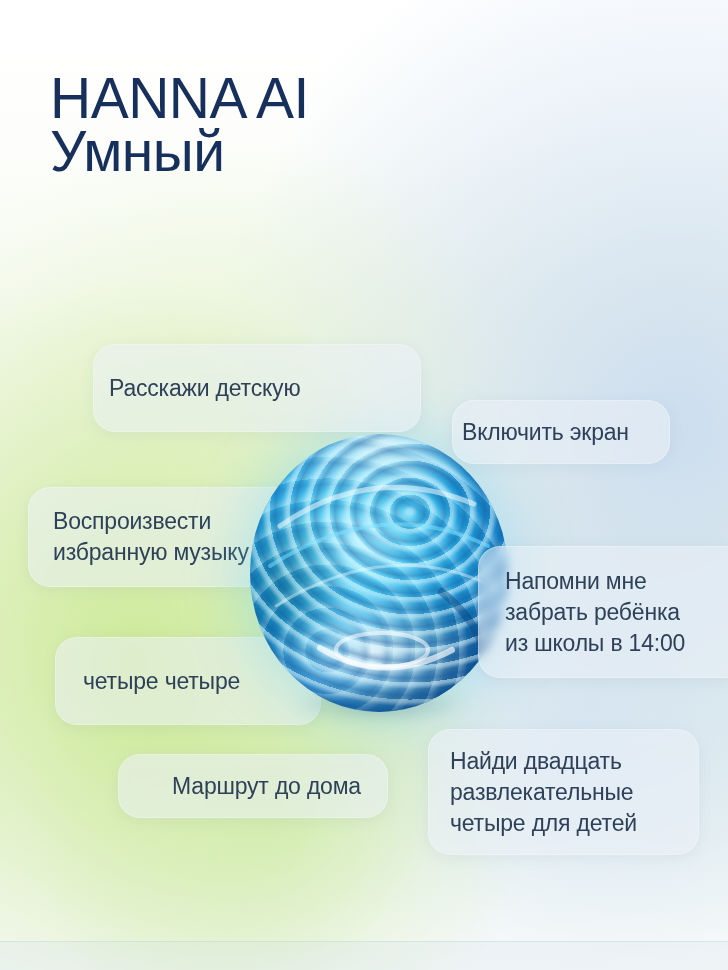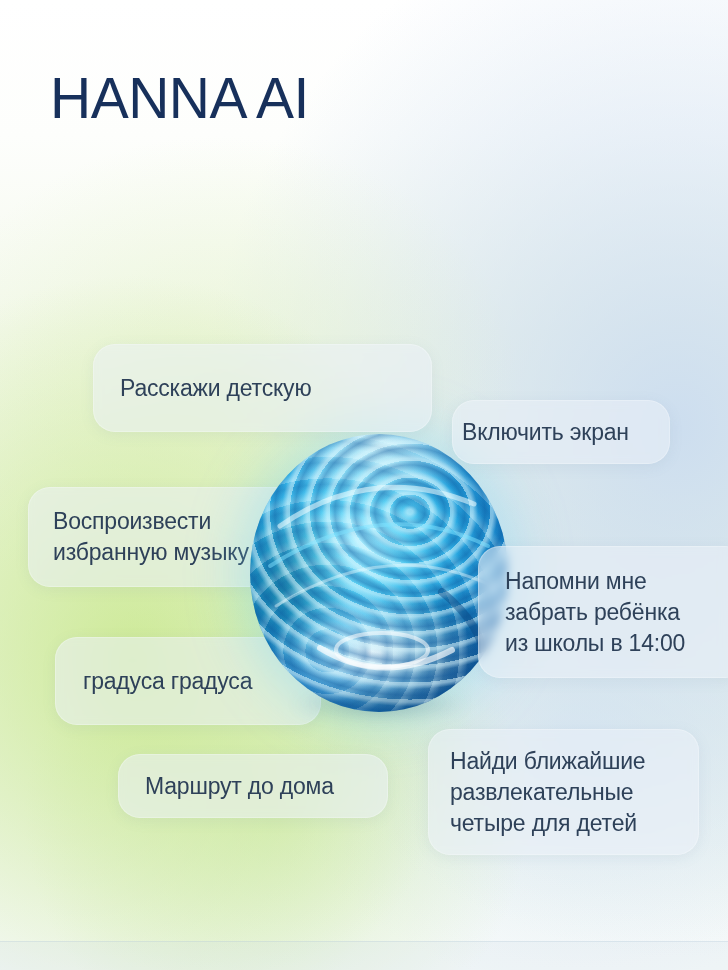--- a/index.html
+++ b/index.html
@@ -51,40 +51,41 @@
   }
   
   .bubble{
     position:absolute;display:flex;flex-direction:column;justify-content:center;
     border-radius:22px;background:rgba(235,241,247,0.55);
     box-shadow:0 3px 14px rgba(110,140,165,0.10), inset 0 0 0 1px rgba(255,255,255,0.25);
     -webkit-backdrop-filter:blur(5px);backdrop-filter:blur(5px);
     color:#2e4159;font-size:23px;line-height:31px;letter-spacing:-0.2px;
   }
   .bubble span{display:block;white-space:nowrap;}
-  #b-story   {left:93px;  top:344px; width:312px; height:88px;  padding-left:27px; z-index:3;}
+  #b-story   {left:93px;  top:344px; width:312px; height:88px;  padding-left:16px; z-index:3;}
   #b-screen  {left:452px; top:400px; width:208px; height:64px;  padding-left:10px; z-index:3;}
   #b-music   {left:28px;  top:487px; width:264px; height:100px;  padding-left:25px; z-index:1;}
   #b-reminder{left:478px; top:546px; width:242px; height:132px; padding-left:27px; z-index:3;}
   #b-climate {left:55px;  top:637px; width:238px; height:88px;  padding-left:28px; z-index:1;}
-  #b-route   {left:118px; top:754px; width:243px; height:64px;  padding-left:27px; z-index:3;}
+  #b-route   {left:118px; top:754px; width:243px; height:64px;  padding-left:27px; z-index:3;align-items:center;}
   #b-places  {left:428px; top:729px; width:249px; height:126px; padding-left:22px; z-index:3;}
   
   .bottom-strip{
     position:absolute;left:0;top:941px;width:728px;height:29px;z-index:5;
     background:rgba(203,219,232,0.20);border-top:1px solid rgba(180,200,215,0.30);
   }
 </style>
 </head>
 <body>
 
 <div class="stage">
 
   <div class="title">
     <span>HANNA AI</span>
+    <span>Умный</span>
   </div>
 
   <div class="orb-wrap">
     <div class="orb-shadow"></div>
     <div class="orb"></div>
     <div class="orb-ripples"></div>
     <svg class="orb-swirls" width="258" height="278" viewBox="0 0 258 278">
       <path d="M 30 92 Q 122 28 224 70" fill="none" stroke="rgba(240,253,255,0.55)" stroke-width="5" stroke-linecap="round"></path>
       <path d="M 20 132 Q 132 60 238 112" fill="none" stroke="rgba(127,227,255,0.50)" stroke-width="4" stroke-linecap="round"></path>
       <path d="M 26 172 Q 138 102 242 152" fill="none" stroke="rgba(240,253,255,0.40)" stroke-width="3" stroke-linecap="round"></path>
@@ -107,27 +108,27 @@
     <span>избранную музыку</span>
   </div>
 
   <div class="bubble" id="b-reminder">
     <span>Напомни мне</span>
     <span>забрать ребёнка</span>
     <span>из школы в 14:00</span>
   </div>
 
   <div class="bubble" id="b-climate">
-    <span>градуса градуса</span>
+    <span>четыре четыре</span>
   </div>
 
   <div class="bubble" id="b-route">
     <span>Маршрут до дома</span>
   </div>
 
   <div class="bubble" id="b-places">
-    <span>Найди ближайшие</span>
+    <span>Найди двадцать</span>
     <span>развлекательные</span>
     <span>четыре для детей</span>
   </div>
 
   <div class="bottom-strip"></div>
 </div>
 
 </body></html>

